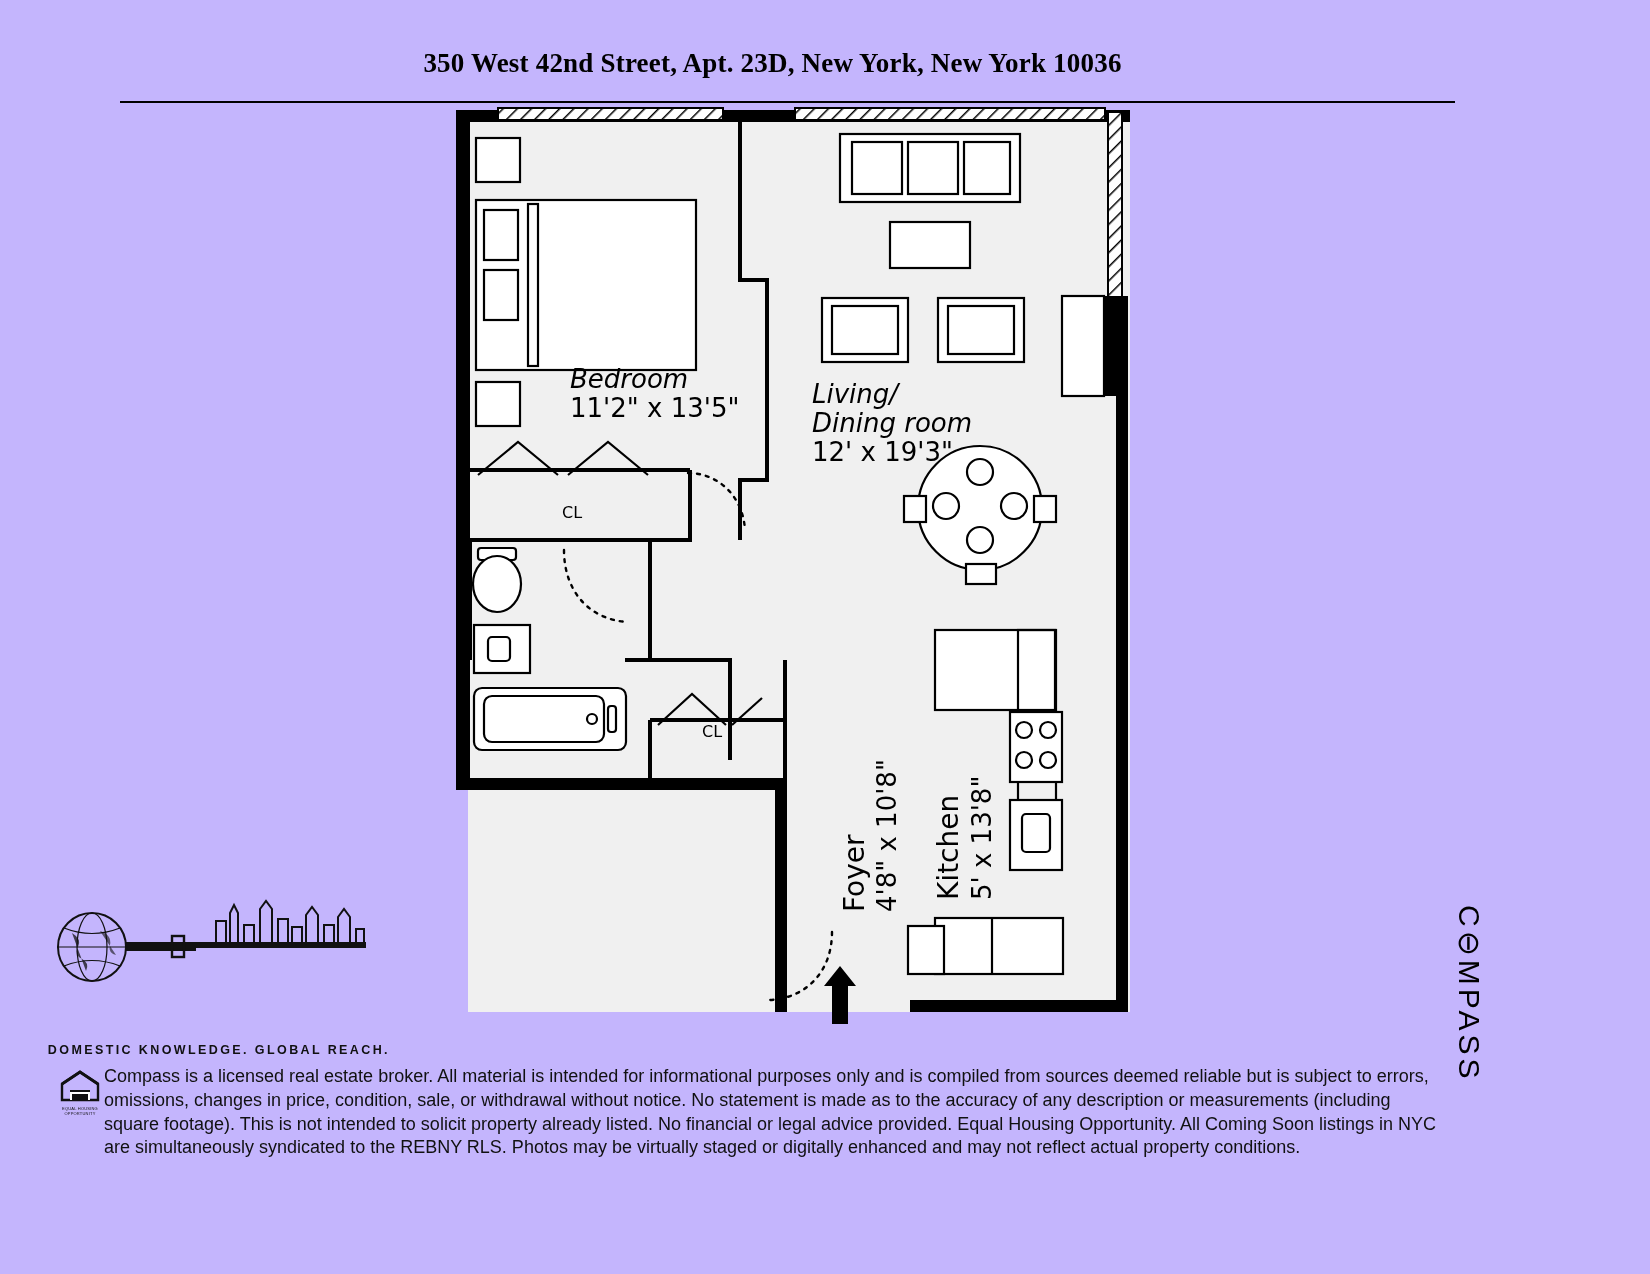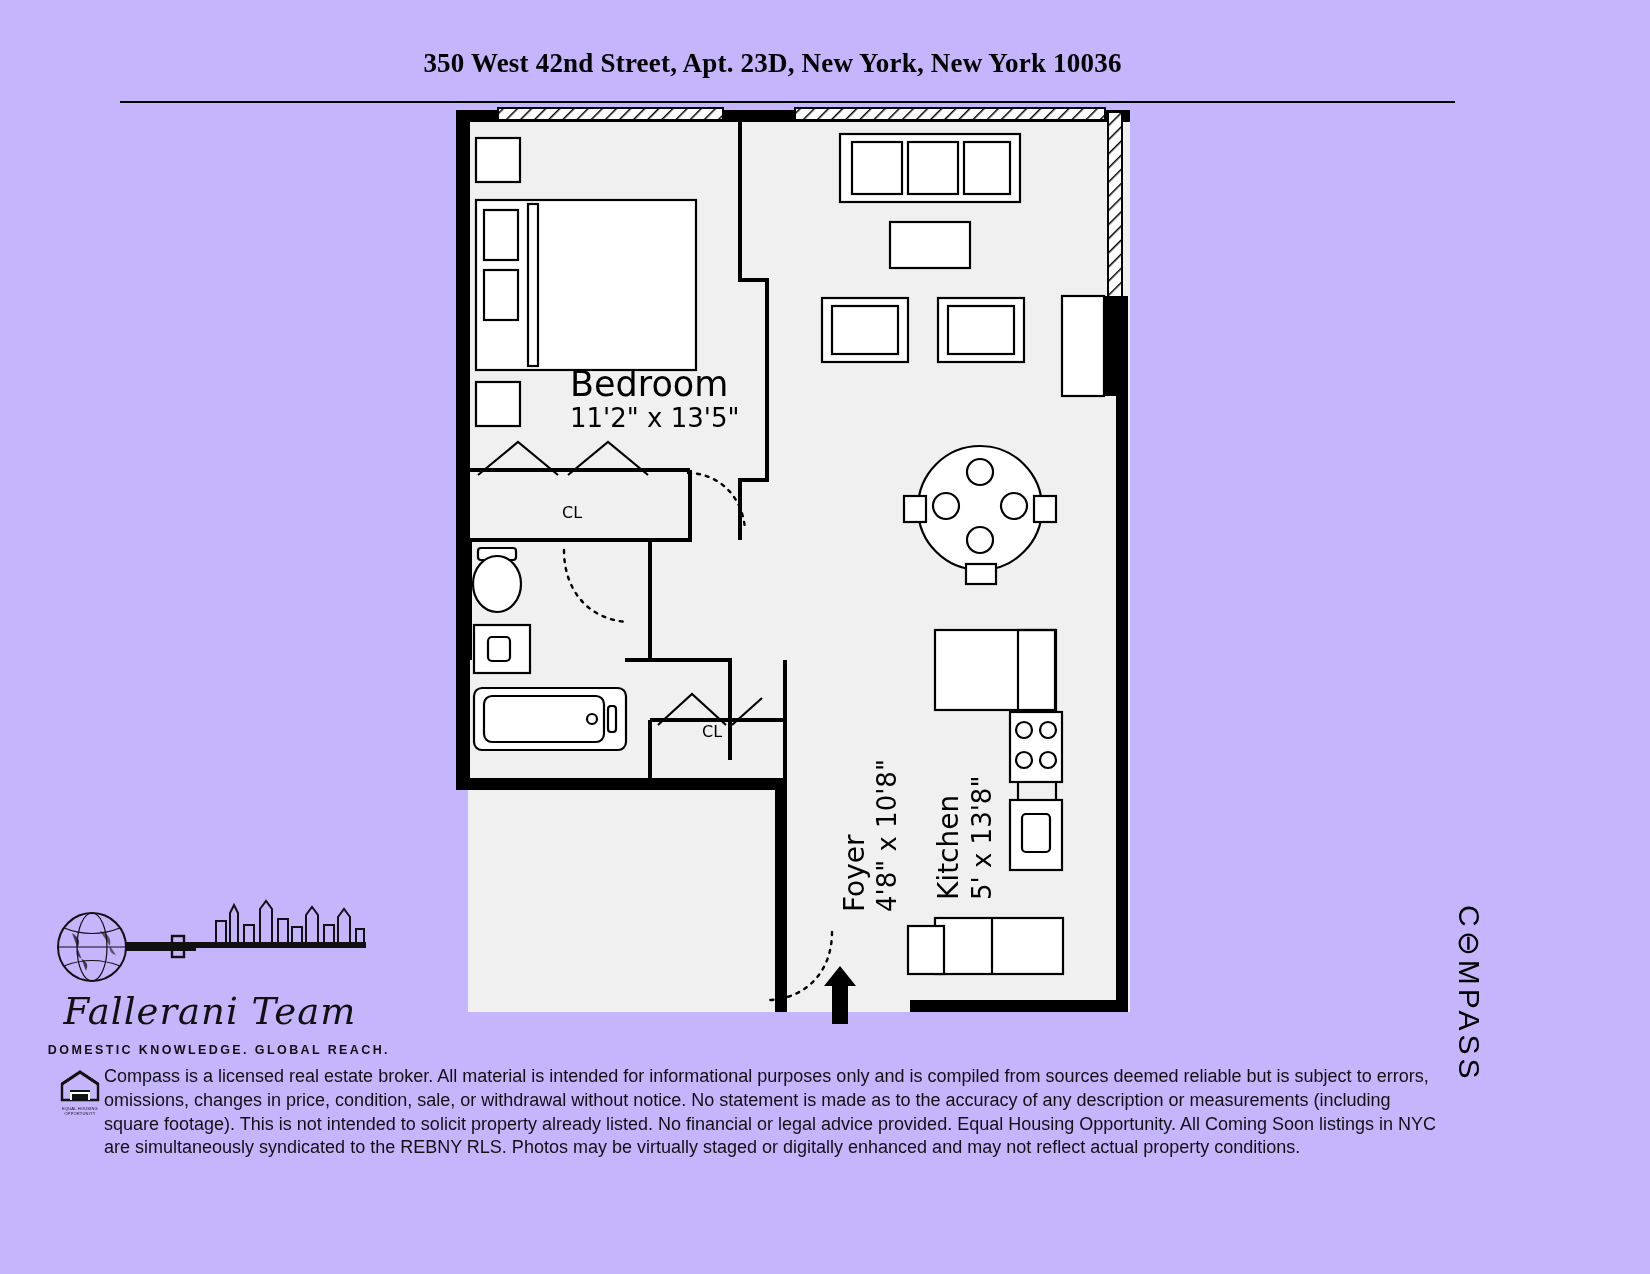--- a/index.html
+++ b/index.html
@@ -54,21 +54,22 @@
 
   
   .room-label {
     position: absolute;
     font-family: "DejaVu Sans", sans-serif;
     color: #000;
     line-height: 1.12;
     white-space: nowrap;
   }
   .room-name {
-    font-size: 35px;
+    font-size: 26px;
+    font-style: italic;
   }
   .room-dims {
     font-size: 26px;
   }
   .cl-label {
     position: absolute;
     font-family: "DejaVu Sans", sans-serif;
     font-size: 16px;
     color: #000;
   }
@@ -306,20 +307,25 @@
       <g fill="#000">
         <path d="M392 868 L392 906 L384 906 L400 926 L416 906 L408 906 L408 868 Z" transform="translate(0,-2) rotate(180 400 897)"></path>
       </g>
     </svg>
 
     <div class="room-label" style="left:130px; top:265px;">
       <div class="room-name">Bedroom</div>
       <div class="room-dims">11'2" x 13'5"</div>
     </div>
 
+    <div class="room-label" style="left:372px; top:280px;">
+      <div class="room-name">Living/</div>
+      <div class="room-name">Dining room</div>
+      <div class="room-dims">12' x 19'3"</div>
+    </div>
 
     <div class="cl-label" style="left:122px; top:403px;">CL</div>
     <div class="cl-label" style="left:262px; top:622px;">CL</div>
 
     <div class="rot-label rot-name" style="left:398px; top:812px;">Foyer</div>
     <div class="rot-label rot-dims" style="left:432px; top:812px;">4'8" x 10'8"</div>
 
     <div class="rot-label rot-name" style="left:492px; top:800px;">Kitchen</div>
     <div class="rot-label rot-dims" style="left:527px; top:800px;">5' x 13'8"</div>
   </div>
@@ -346,21 +352,20 @@
         <path d="M230 47 L230 14 L236 6 L242 14 L242 47"></path>
         <path d="M248 47 L248 24 L258 24 L258 47"></path>
         <path d="M262 47 L262 32 L272 32 L272 47"></path>
         <path d="M276 47 L276 20 L282 12 L288 20 L288 47"></path>
         <path d="M294 47 L294 30 L304 30 L304 47"></path>
         <path d="M308 47 L308 22 L314 14 L320 22 L320 47"></path>
         <path d="M326 47 L326 34 L334 34 L334 47"></path>
       </g>
       <rect x="166" y="47" width="170" height="6" fill="#111"></rect>
     </svg>
-    <div class="logo-name">Fallerani Team</div>
     <div class="logo-tag">DOMESTIC KNOWLEDGE. GLOBAL REACH.</div>
   </div>
 
   <div id="compass-mark">C⊖MPASS</div>
 
   <div id="eho-icon">
     <svg width="44" height="36" viewBox="0 0 44 36" xmlns="http://www.w3.org/2000/svg">
       <path d="M4 16 L22 4 L40 16 L40 32 L4 32 Z" fill="none" stroke="#111" stroke-width="2.4"></path>
       <path d="M12 32 L12 22 L32 22 L32 32" fill="#111"></path>
       <path d="M4 16 L22 4 L40 16" fill="none" stroke="#111" stroke-width="3"></path>

